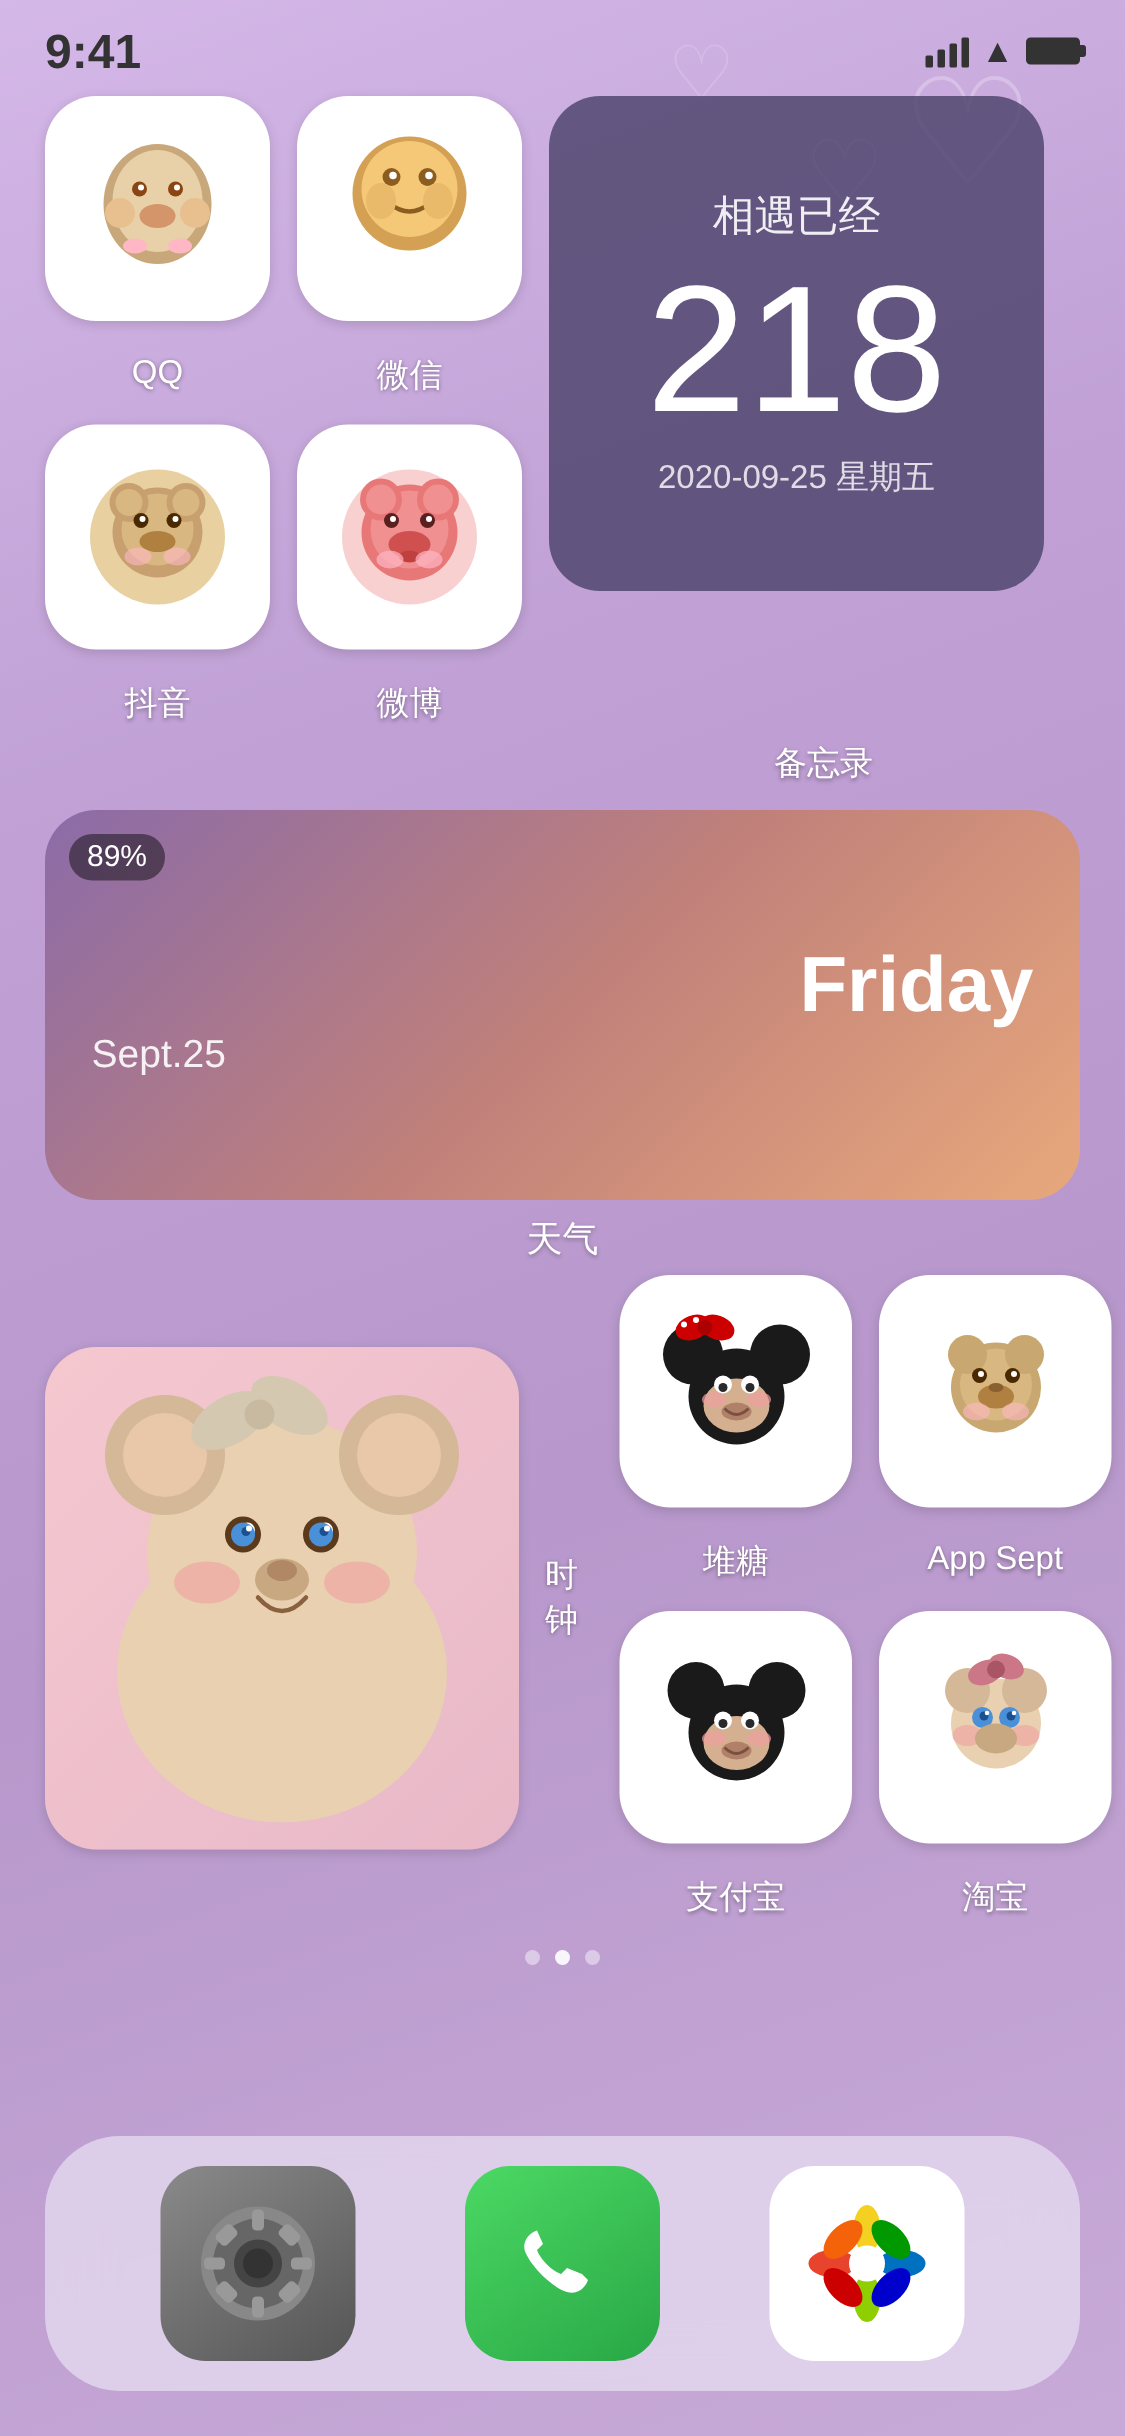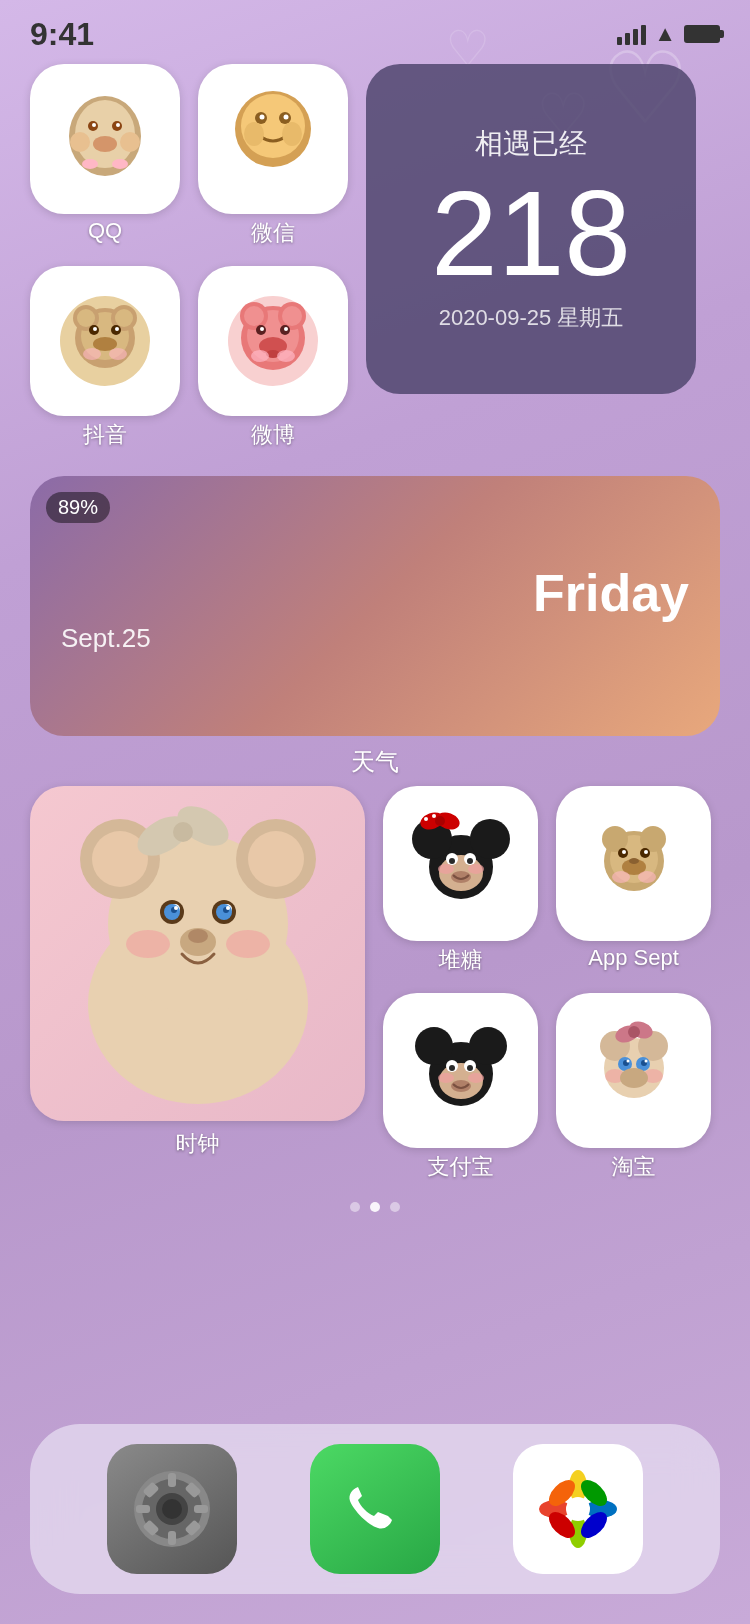--- a/index.html
+++ b/index.html
@@ -104,21 +104,21 @@
       position: relative;
       z-index: 5;
       padding: 10px 30px 0;
     }
 
     
     .app-icon-wrap {
       display: flex;
       flex-direction: column;
       align-items: center;
-      gap: 4px;
+      gap: 21px;
     }
 
     .app-icon {
       width: 150px;
       height: 150px;
       border-radius: 34px;
       background: white;
       display: flex;
       align-items: center;
       justify-content: center;
@@ -452,37 +452,40 @@
       <div class="memo-title">相遇已经</div>
       <div class="memo-days">218</div>
       <div class="memo-date">2020-09-25 星期五</div>
     </div>
 
   </div>
 
   <div style="display:flex; margin-bottom:16px;">
     <div style="width:336px;"></div>
     <div style="width:18px;"></div>
+    <div style="width:330px; text-align:center;">
+      <span class="app-label">备忘录</span>
+    </div>
   </div>
 
   <div class="widget-clock">
     <div class="widget-clock-overlay">
       <div class="battery-badge">89%</div>
       <div class="clock-day">Friday</div>
       <div class="clock-date">Sept.25</div>
     </div>
   </div>
 
   <div style="text-align:center; margin-top:8px; margin-bottom:8px;">
     <span class="weather-label">天气</span>
   </div>
 
   <div class="app-section">
 
-    <div style="display:flex; flex-direction:column; align-items:center; gap:8px;">
+    <div style="display:flex; flex-direction:row; align-items:center; gap:8px;">
       <div class="large-icon">
 
         <svg width="300" height="300" viewBox="0 0 300 300">
 
           <ellipse cx="150" cy="200" rx="110" ry="100" fill="#e8d0b0"></ellipse>
 
           <circle cx="150" cy="120" r="90" fill="#e8d0b0"></circle>
 
           <circle cx="72" cy="55" r="40" fill="#d4b898"></circle>
           <circle cx="228" cy="55" r="40" fill="#d4b898"></circle>

